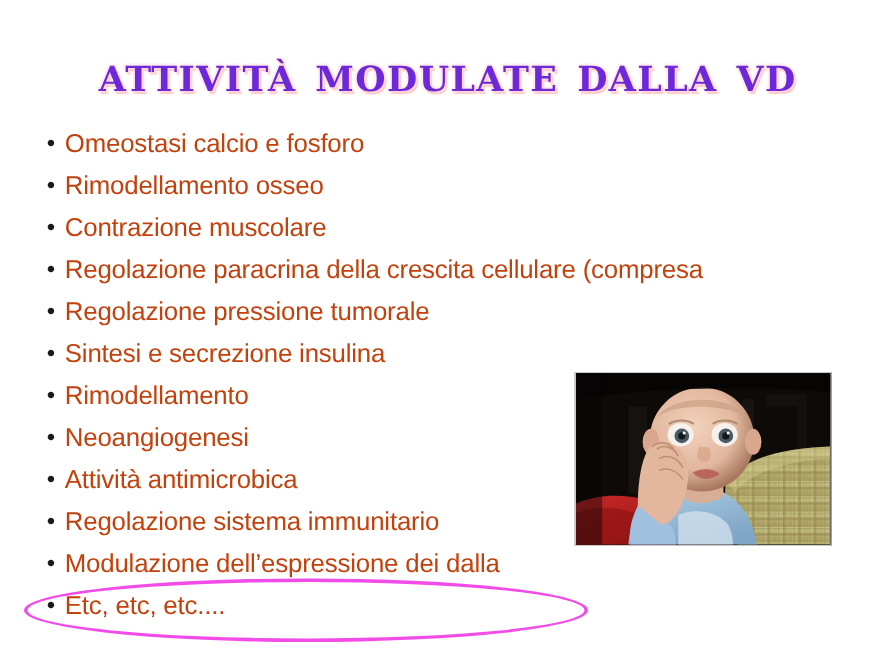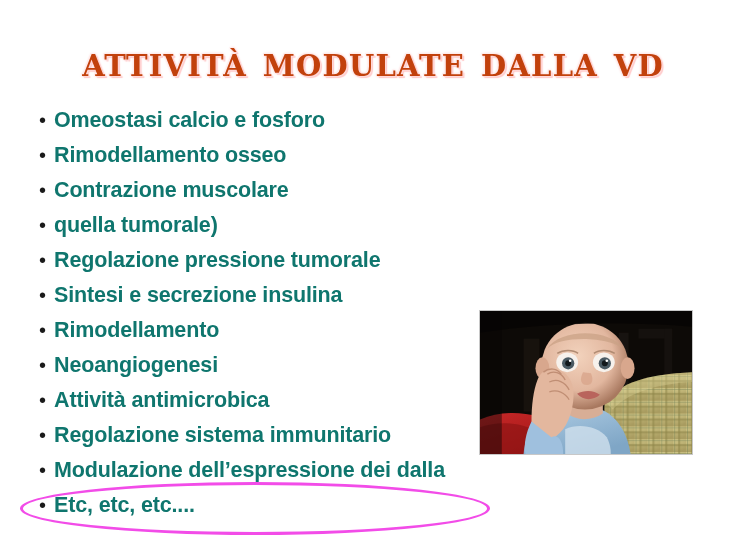--- a/index.html
+++ b/index.html
@@ -29,21 +29,21 @@
     top: 38px;
     width: 746px;
     text-align: center;
     font-family: "DejaVu Serif", "Liberation Serif", serif;
     font-weight: bold;
     font-size: 42px;
     line-height: 48px;
     letter-spacing: 1.2px;
     font-variant: small-caps;
     text-transform: lowercase;
-    color: #c2410c;
+    color: #6d28d9;
     white-space: nowrap;
     text-shadow:
        1px 1px 0 #ffd9d9,
        2px 2px 1px #ffc9c9,
       -1px -1px 0 #ffecec,
        0 0 3px #ffb0b0;
   }
 
   
   #bullet-list {
@@ -65,24 +65,23 @@
     line-height: 33px;
     color: #1a1a1a;
     text-align: left;
     padding-left: 11px;
     box-sizing: border-box;
   }
   .bullet-text {
     flex: 1 1 auto;
     font-size: 21.5px;
     line-height: 33px;
-    color: #0f766e;
+    color: #c2410c;
     font-family: "Liberation Sans", sans-serif;
     letter-spacing: -0.15px;
-    font-weight: bold;
   }
   .bullet-text .cont-line {
     display: block;
   }
 
   
   .bullet-row.wide .bullet-text {
     max-width: 600px;
   }
 
@@ -138,21 +137,21 @@
     </div>
 
     <div class="bullet-row">
       <span class="bullet-mark">•</span>
       <span class="bullet-text">Contrazione muscolare</span>
     </div>
 
     <div class="bullet-row wide">
       <span class="bullet-mark">•</span>
       <span class="bullet-text">
-        <span class="cont-line">quella tumorale)</span>
+        <span>Regolazione paracrina della crescita cellulare (compresa</span>
       </span>
     </div>
 
     <div class="bullet-row">
       <span class="bullet-mark">•</span>
       <span class="bullet-text">Regolazione pressione tumorale</span>
     </div>
 
     <div class="bullet-row">
       <span class="bullet-mark">•</span>

